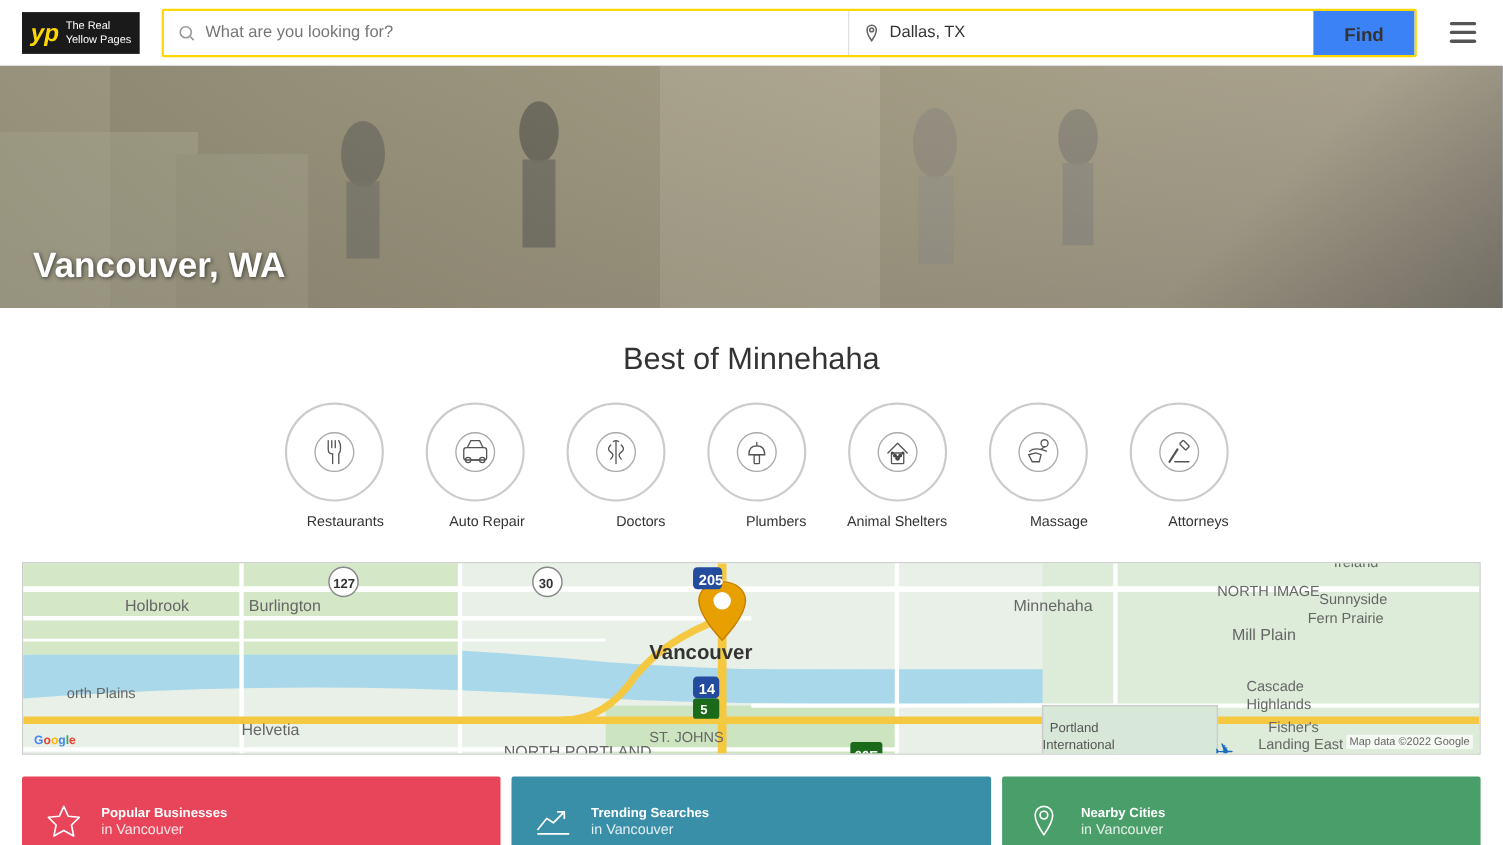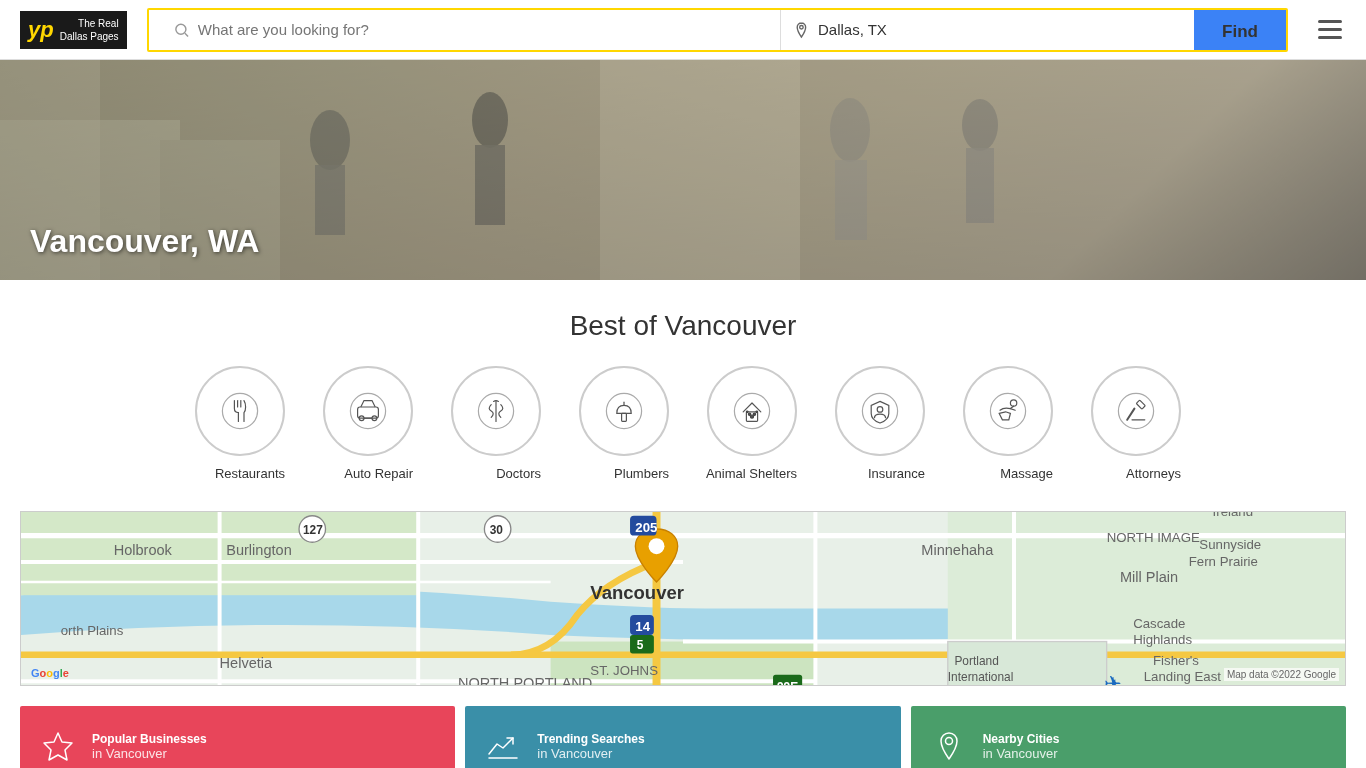--- a/index.html
+++ b/index.html
@@ -22,21 +22,20 @@
       margin-right: 20px;
       flex-shrink: 0;
     }
     .logo-box {
       background: #1a1a1a;
       color: #fff;
       padding: 6px 8px;
       display: flex;
       align-items: center;
       gap: 6px;
-      text-align: right;
     }
     .logo-yp {
       font-size: 22px;
       font-weight: bold;
       color: #FFD700;
       font-style: italic;
     }
     .logo-text {
       font-size: 10px;
       line-height: 1.3;
@@ -49,21 +48,21 @@
       border: 2px solid #FFD700;
       border-radius: 2px;
       overflow: hidden;
       margin-right: 10px;
     }
     .search-what {
       display: flex;
       align-items: center;
       flex: 1.2;
       border-right: 1px solid #ddd;
-      padding: 0 24px;
+      padding: 0 12px;
       gap: 8px;
     }
     .search-what input {
       border: none;
       outline: none;
       font-size: 15px;
       width: 100%;
       color: #999;
     }
     .search-where {
@@ -276,21 +275,21 @@
   </style>
 </head>
 <body>
 
 <header class="header">
   <div class="logo-wrapper">
     <div class="logo-box">
       <span class="logo-yp">yp</span>
       <div class="logo-text">
         <div>The Real</div>
-        <div>Dallas Pages</div>
+        <div>Yellow Pages</div>
       </div>
     </div>
   </div>
 
   <div class="search-bar">
     <div class="search-what">
       <svg class="search-icon-svg" viewBox="0 0 24 24">
         <circle cx="11" cy="11" r="7"></circle>
           <line x1="21" y1="21" x2="16.65" y2="16.65"></line>
       </svg>
@@ -332,21 +331,21 @@
     <rect x="835" y="100" width="32" height="80" fill="#888" opacity="0.7"></rect>
     <ellipse cx="980" cy="65" rx="18" ry="26" fill="#666" opacity="0.8"></ellipse>
     <rect x="966" y="88" width="28" height="75" fill="#777" opacity="0.8"></rect>
 
     <rect x="600" y="0" width="200" height="220" fill="#ddd8c8" opacity="0.3"></rect>
   </svg>
   <div class="hero-title">Vancouver, WA</div>
 </div>
 
 <div class="best-section">
-  <h2 class="best-title">Best of Vancouver</h2>
+  <h2 class="best-title">Best of Minnehaha</h2>
   <div class="category-grid">
 
     <div class="category-item">
       <div class="category-circle">
         <svg viewBox="0 0 50 50">
           <circle cx="25" cy="25" r="22" stroke="#aaa" fill="none"></circle>
           <path d="M18 12v10c0 3 2 5 5 5v11" stroke="#555" stroke-linecap="round"></path>
           <path d="M22 12v8" stroke="#555" stroke-linecap="round"></path>
           <path d="M26 12v8" stroke="#555" stroke-linecap="round"></path>
           <path d="M30 12c0 0 2 3 2 8s-2 7-2 7v11" stroke="#555" stroke-linecap="round"></path>
@@ -406,32 +405,20 @@
           <circle cx="22" cy="29" r="1.5" fill="#555"></circle>
           <circle cx="28" cy="29" r="1.5" fill="#555"></circle>
           <circle cx="25" cy="32" r="2" fill="#555"></circle>
           <circle cx="19" cy="26" r="1" fill="#555"></circle>
           <circle cx="31" cy="26" r="1" fill="#555"></circle>
         </svg>
       </div>
       <span class="category-label">Animal Shelters</span>
     </div>
 
-    <div class="category-item">
-      <div class="category-circle">
-        <svg viewBox="0 0 50 50">
-          <circle cx="25" cy="25" r="22" stroke="#aaa" fill="none"></circle>
-
-          <path d="M25 13 L36 18 L36 28 Q36 36 25 40 Q14 36 14 28 L14 18 Z" stroke="#555" fill="none"></path>
-          <circle cx="25" cy="23" r="3.5" stroke="#555" fill="none"></circle>
-          <path d="M18 34 Q18 29 25 29 Q32 29 32 34" stroke="#555" fill="none"></path>
-        </svg>
-      </div>
-      <span class="category-label">Insurance</span>
-    </div>
 
     <div class="category-item">
       <div class="category-circle">
         <svg viewBox="0 0 50 50">
           <circle cx="25" cy="25" r="22" stroke="#aaa" fill="none"></circle>
 
           <circle cx="32" cy="15" r="4" stroke="#555" fill="none"></circle>
           <path d="M15 24 Q20 20 28 22 L34 24" stroke="#555" fill="none" stroke-linecap="round"></path>
           <path d="M14 28 L22 26 L28 28 L26 36 L18 36 Z" stroke="#555" fill="none"></path>
           <path d="M28 22 L32 19" stroke="#555" stroke-linecap="round"></path>

